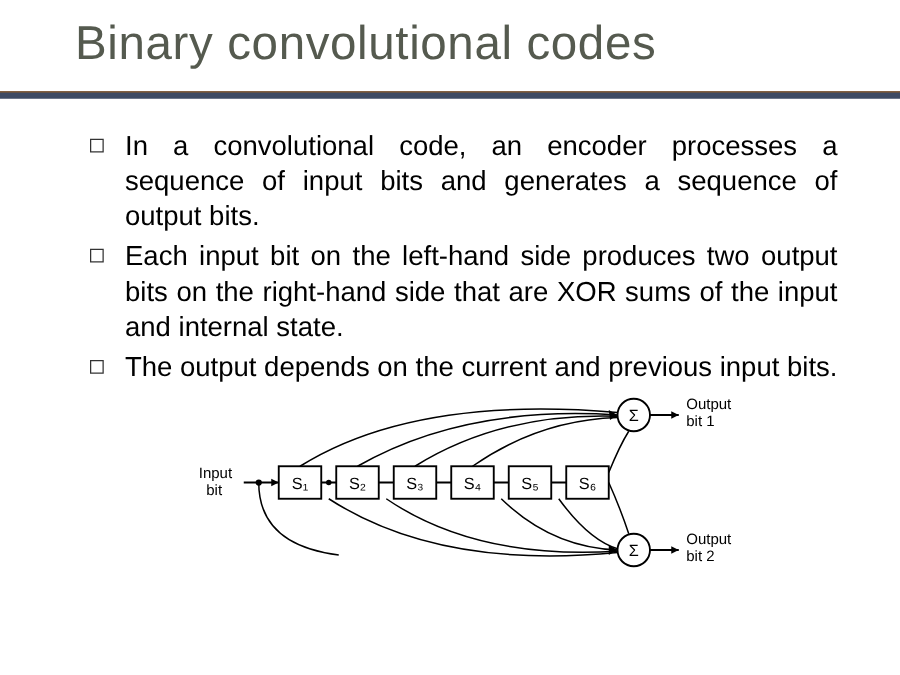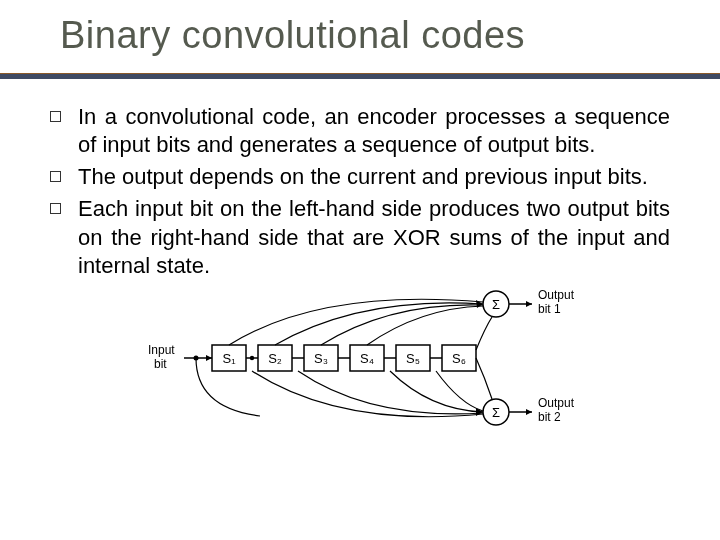--- a/index.html
+++ b/index.html
@@ -26,21 +26,21 @@
     letter-spacing: 0.5px;
   }
   .rule {
     margin-top: 16px;
     width: 100%;
     height: 6px;
     background: #3e4a63;
     border-top: 1px solid #8a5a2a;
   }
   .body {
-    padding: 24px 50px 0 50px;
+    padding: 24px 50px 0 72px;
   }
   ul.bullets {
     list-style: none;
   }
   ul.bullets > li {
     position: relative;
     padding-left: 28px;
     margin-bottom: 4px;
   }
   ul.bullets > li::before {
@@ -80,24 +80,24 @@
     <div class="title">Binary convolutional codes</div>
   </div>
   <div class="rule"></div>
 
   <div class="body">
     <ul class="bullets">
       <li>
           <div class="para">In a convolutional code, an encoder processes a sequence of input bits and generates a sequence of output bits.</div>
         </li>
       <li>
-          <div class="para">The output depends on the current and previous input bits.</div>
+          <div class="para">Each input bit on the left-hand side produces two output bits on the right-hand side that are XOR sums of the input and internal state.</div>
         </li>
       <li>
-          <div class="para">Each input bit on the left-hand side produces two output bits on the right-hand side that are XOR sums of the input and internal state.</div>
+          <div class="para">The output depends on the current and previous input bits.</div>
         </li>
     </ul>
 
     <div class="diagram-wrap">
       <svg class="diagram" viewBox="0 0 440 155">
 
         <text x="8" y="76" font-size="12">Input</text>
         <text x="14" y="90" font-size="12">bit</text>
 
         <line x1="44" y1="80" x2="72" y2="80" stroke="#000" stroke-width="1.5"></line>

